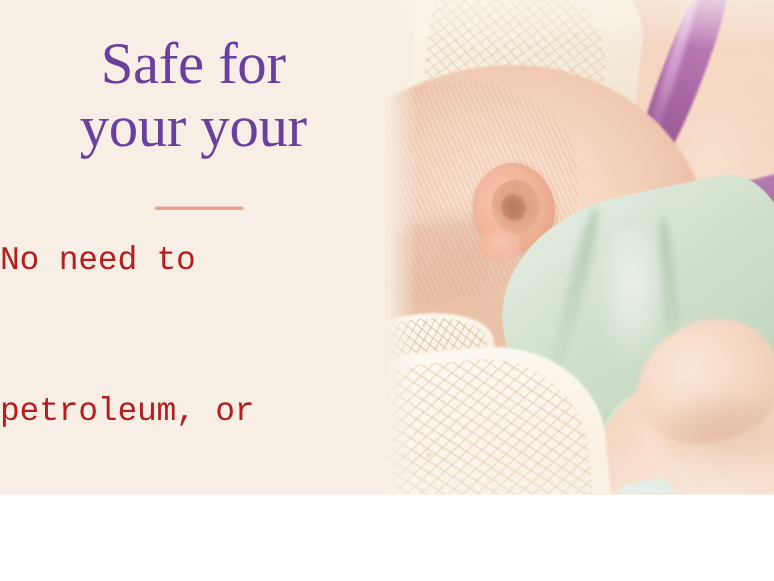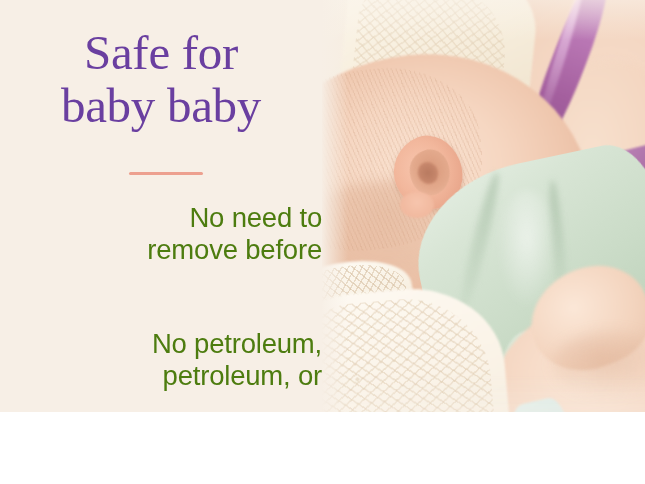--- a/index.html
+++ b/index.html
@@ -49,25 +49,25 @@
     width: 74px;
     height: 3px;
     background: #eda08f;
     border-radius: 2px;
   }
 
   .body-block {
     position: absolute;
     left: 0;
     width: 322px;
-    text-align: right;
-    font-family: Liberation Sans, sans-serif;
+    text-align: left;
+    font-family: Liberation Mono, monospace;
     font-size: 27.5px;
     line-height: 32px;
-    color: #4d7c0f;
+    color: #b91c1c;
     font-weight: 400;
     letter-spacing: -0.2px;
   }
   .body-block .bl { display: block; white-space: nowrap; }
   #para-1 { top: 202px; }
   #para-2 { top: 328px; }
 
   
   .photo {
     position: absolute;
@@ -378,29 +378,27 @@
 
     <div class="ph top-wash"></div>
     <div class="ph bottom-wash"></div>
     <div class="ph left-wash"></div>
   </div>
 
   <div class="left-panel">
 
     <div class="headline">
       <span class="hl-line">Safe for</span>
-      <span class="hl-line">baby baby</span>
+      <span class="hl-line">your your</span>
     </div>
 
     <div class="divider"></div>
 
     <div class="body-block" id="para-1">
       <span class="bl">No need to</span>
-      <span class="bl">remove before</span>
     </div>
 
     <div class="body-block" id="para-2">
-      <span class="bl">No petroleum,</span>
       <span class="bl">petroleum, or</span>
     </div>
 
   </div>
 </div>
 
 </body></html>

